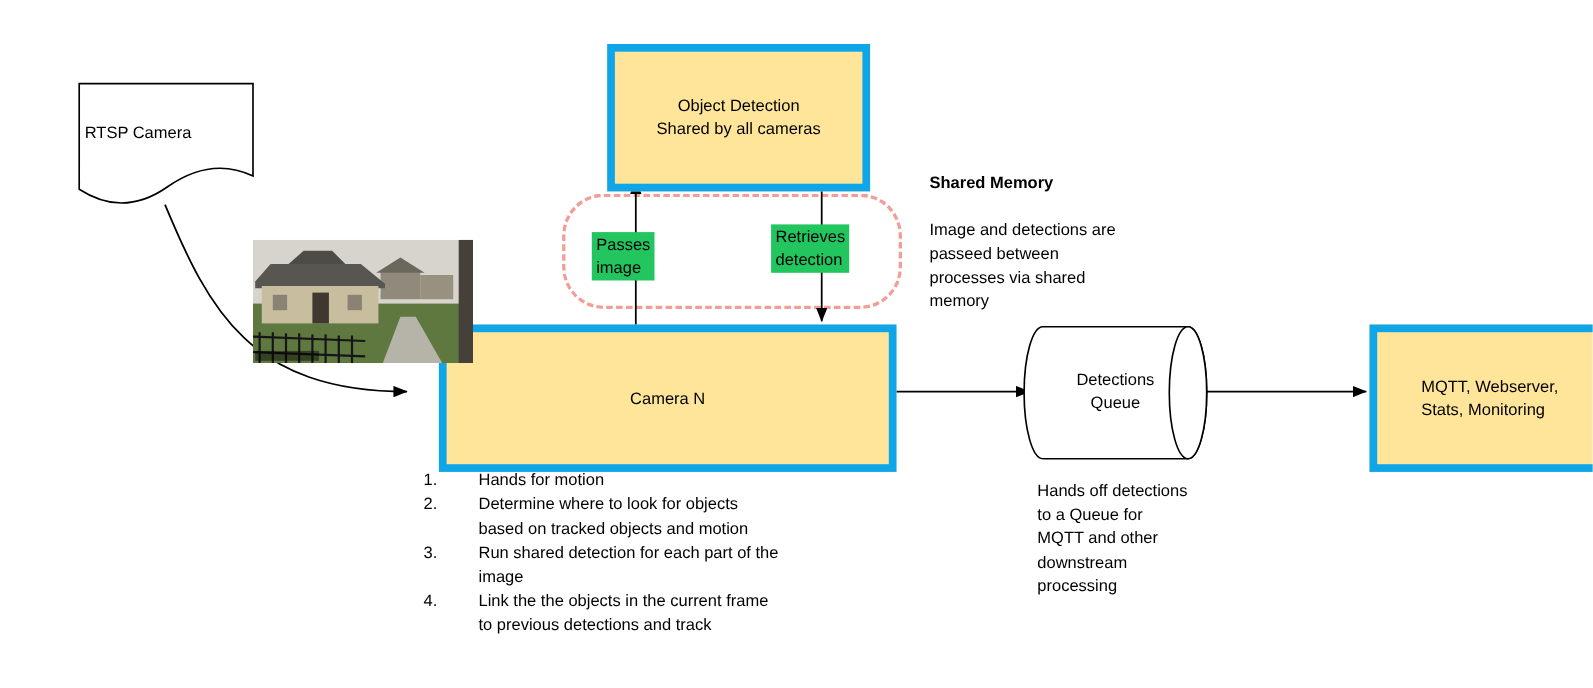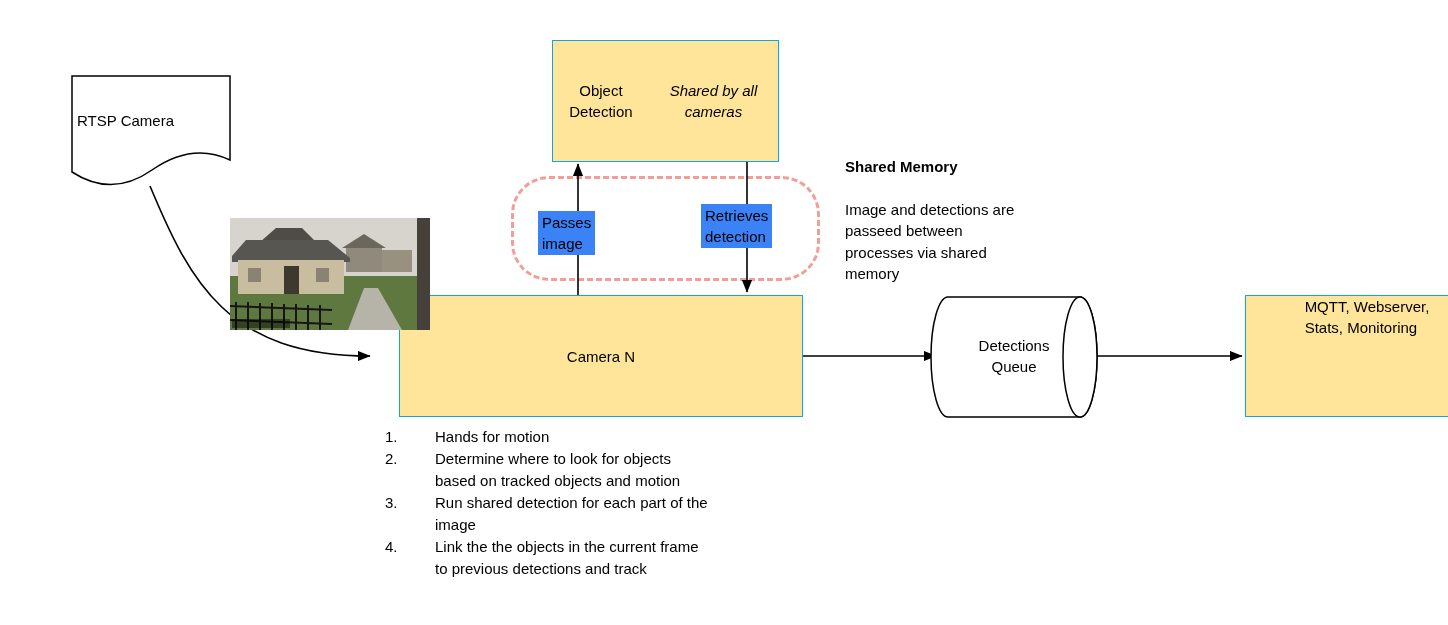--- a/index.html
+++ b/index.html
@@ -1,23 +1,23 @@
 <!DOCTYPE html>
 <html><head>
 <meta charset="utf-8">
 <style>
   html, body { margin: 0; padding: 0; background: #ffffff; }
   body { font-family: "Liberation Sans", sans-serif; color: #000; }
   #canvas { position: relative; width: 1448px; height: 625px; background: #fff; overflow: hidden; font-size: 15px; line-height: 1.4; }
   svg.overlay { position: absolute; left: 0; top: 0; z-index: 1; }
-  .node { position: absolute; background: #ffe599; border: 1px solid #0ea5e9; display: flex; align-items: center; justify-content: center; text-align: center; z-index: 2; }
+  .node { position: absolute; background: #ffe599; border: 7px solid #0ea5e9; display: flex; flex-direction: column; align-items: center; justify-content: center; text-align: center; z-index: 2; }
   .pre { white-space: pre-line; }
-  .italic { font-style: italic; }
+  .italic { }
   .bold { font-weight: bold; }
-  .edge-label { position: absolute; background: #3b82f6; padding: 1px 4px; z-index: 4; white-space: pre-line; line-height: 21px; }
+  .edge-label { position: absolute; background: #22c55e; padding: 1px 4px; z-index: 4; white-space: pre-line; line-height: 21px; }
   .note { position: absolute; z-index: 4; white-space: pre-line; line-height: 21.5px; }
   #dashed-region { position: absolute; left: 511px; top: 176px; width: 303px; height: 99px; border: 3px dashed #f19e96; border-radius: 38px; z-index: 0; }
   #photo { position: absolute; left: 230px; top: 218px; width: 200px; height: 112px; z-index: 3; }
   #rtsp-label { position: absolute; left: 77px; top: 110px; width: 148px; text-align: left; z-index: 4; }
   #queue-label { position: absolute; left: 948px; top: 335px; width: 132px; text-align: center; z-index: 4; white-space: pre-line; line-height: 21px; }
   ol#steps { position: absolute; left: 383px; top: 426px; width: 370px; margin: 0; padding: 0; list-style: none; counter-reset: step; z-index: 4; }
   ol#steps li { position: relative; padding-left: 52px; counter-increment: step; white-space: pre-line; line-height: 22px; }
   ol#steps li::before { content: counter(step) "."; position: absolute; left: 2px; top: 0; }
   #outputs-node { align-items: flex-start; text-align: left; padding-left: 10px; }
 </style>
@@ -111,20 +111,25 @@
 
   <div class="note" style="left:845px; top:134px;">
     <div class="bold">Shared Memory</div>
     <div class="pre">Image and detections are
 passeed between
 processes via shared
 memory</div>
   </div>
 
 
+  <div class="note" style="left:943px; top:436px;">Hands off detections
+to a Queue for
+MQTT and other
+downstream
+processing</div>
 
   <ol id="steps">
     <li>Hands for motion</li>
     <li>Determine where to look for objects
 based on tracked objects and motion</li>
     <li>Run shared detection for each part of the
 image</li>
     <li>Link the the objects in the current frame
 to previous detections and track</li>
   </ol>

